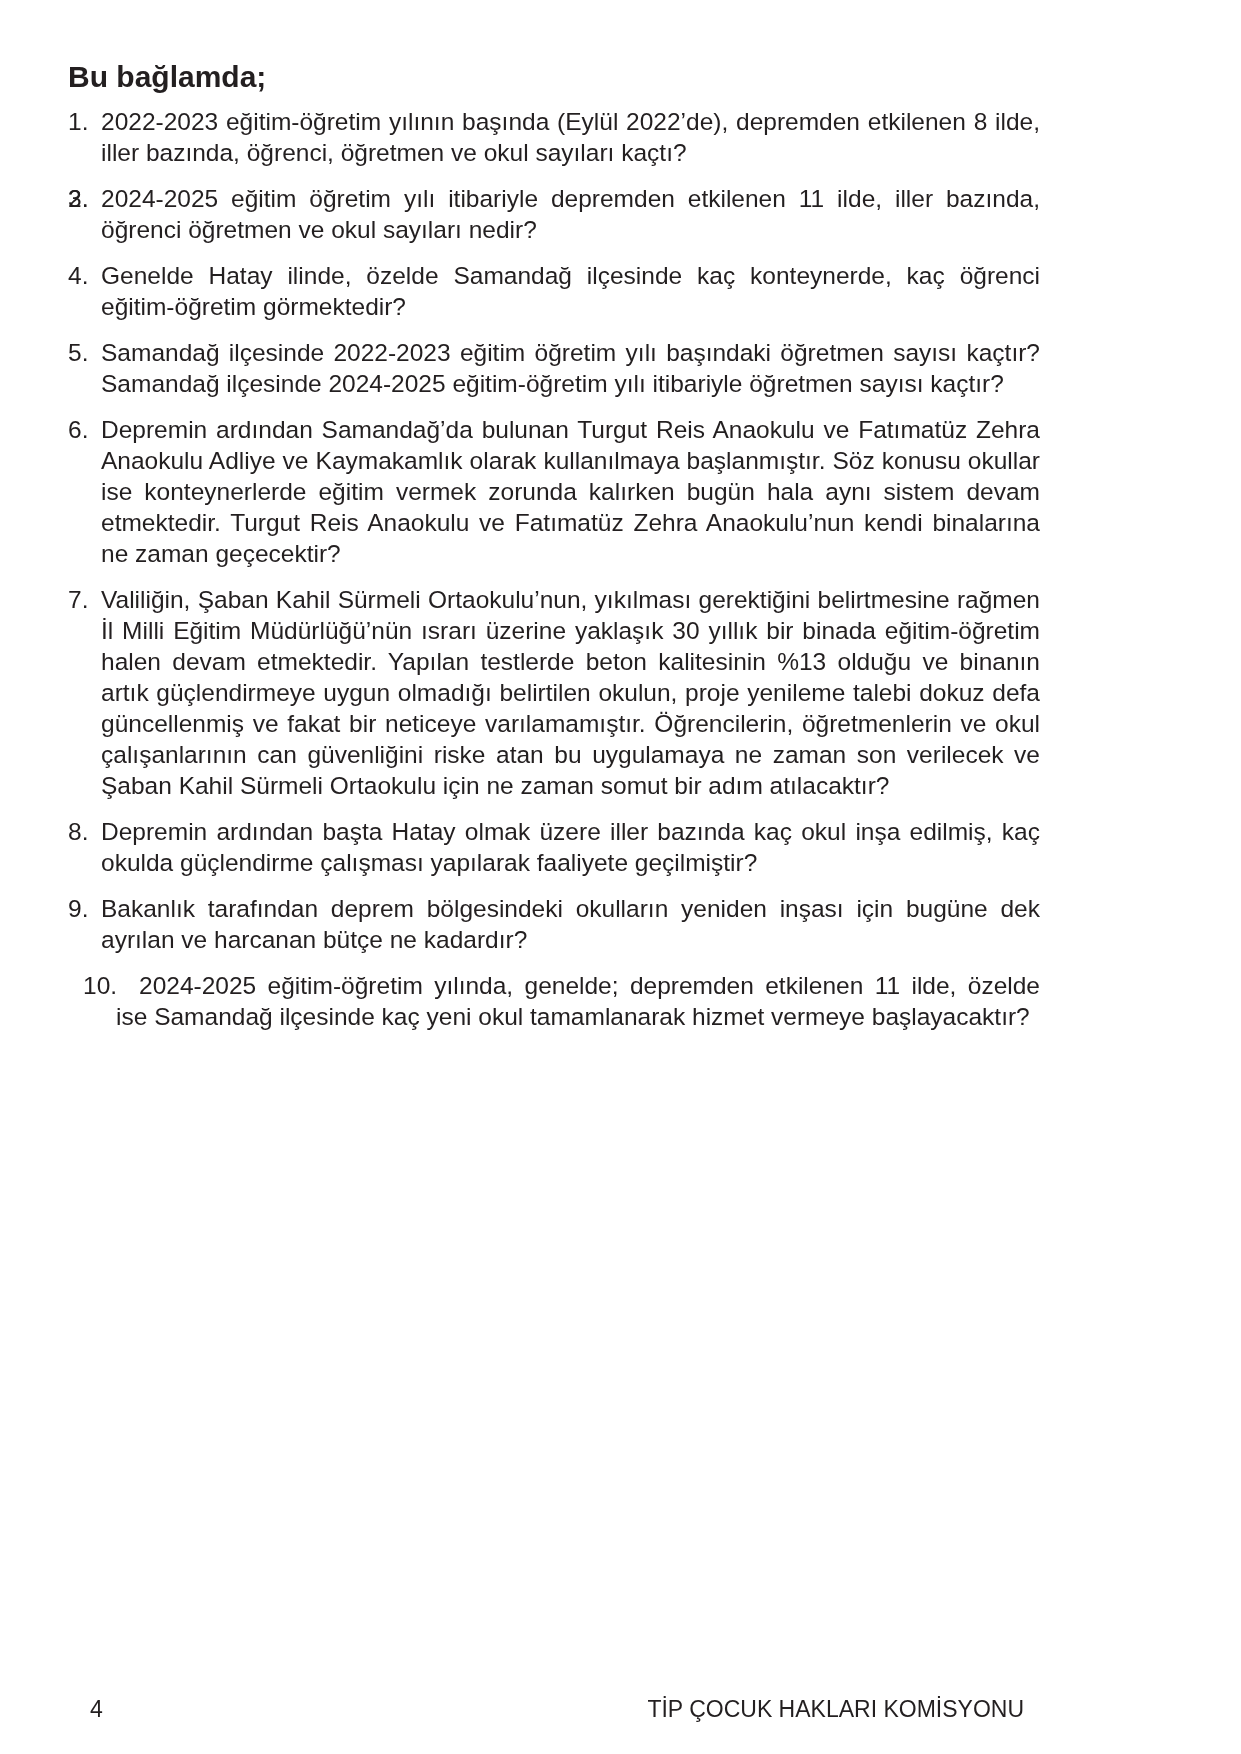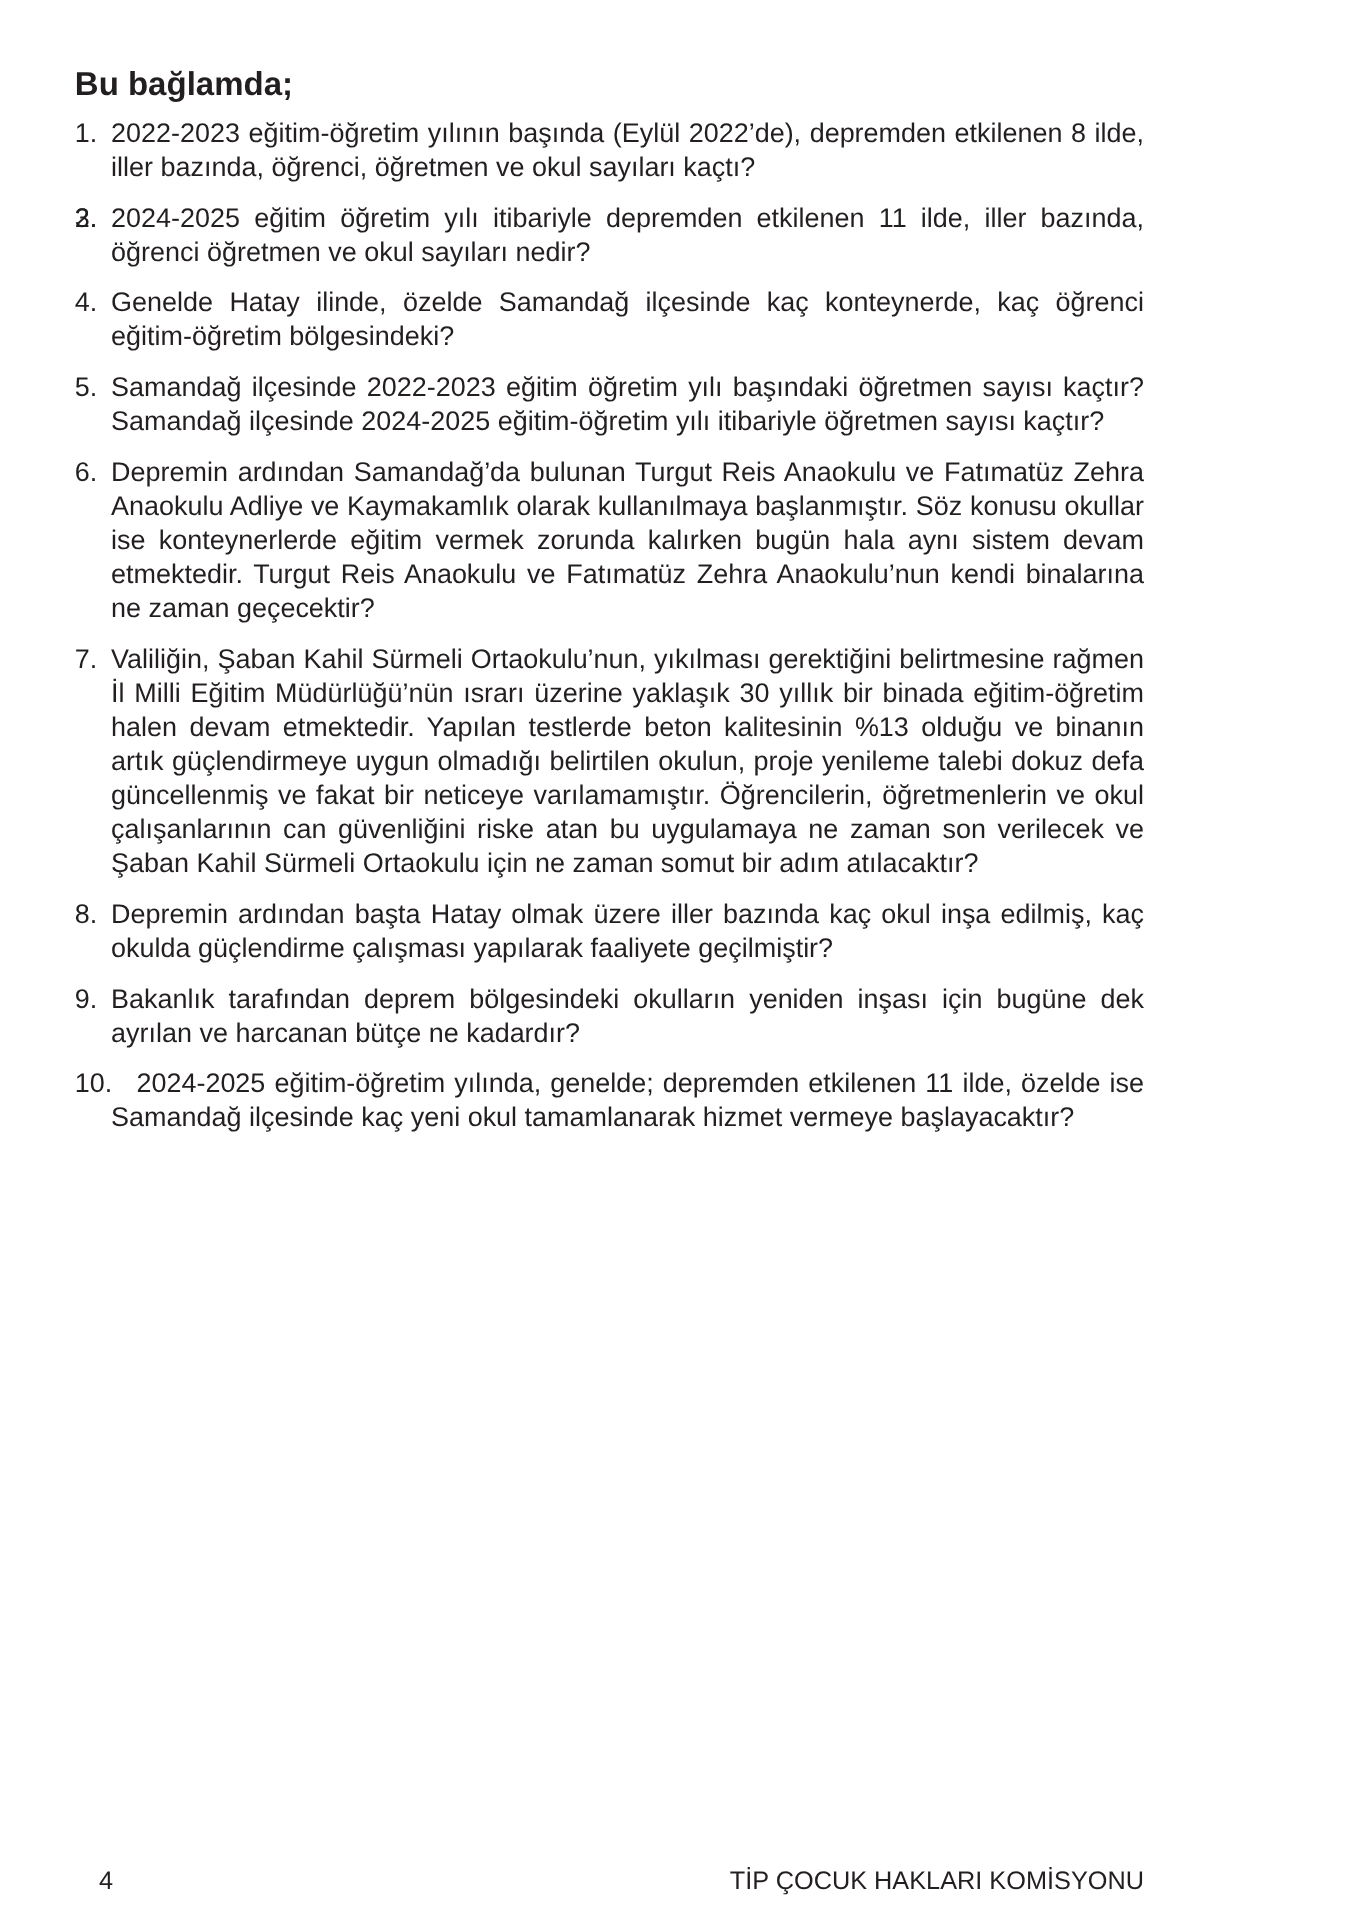--- a/index.html
+++ b/index.html
@@ -4,36 +4,36 @@
 <style>
   html, body { margin: 0; padding: 0; background: #ffffff; }
   body { width: 1241px; height: 1754px; position: relative; overflow: hidden;
          font-family: "Liberation Sans", "DejaVu Sans", sans-serif; color: #231f20; }
   .page { position: absolute; left: 68px; top: 60px; width: 972px; }
   .heading { font-weight: bold; font-size: 30px; line-height: 34px; margin: 0 0 12px 0; }
   ol.questions { list-style: none; margin: 0; padding: 0; }
   .q { position: relative; padding-left: 33px; font-size: 24.5px; line-height: 31px;
        text-align: justify; margin-bottom: 15px; }
   .q .num { position: absolute; left: 0; top: 0; }
-  .q.q10 { padding-left: 33px; text-indent: 0; }
+  .q.q10 { padding-left: 33px; text-indent: 0; margin-left: 15px; }
   .q.q10 .num { position: static; display: inline; margin-right: 22px; margin-left: -33px; }
   .footer-wrap { position: absolute; top: 1696px; left: 90px; width: 950px; height: 30px; font-size: 23px; }
   .footer-wrap .page-num { position: absolute; left: 0; top: 0; }
-  .footer-wrap .footer-title { position: absolute; right: 0; top: 0; white-space: nowrap; margin-left: 20px; }
+  .footer-wrap .footer-title { position: absolute; right: 16px; top: 0; white-space: nowrap; margin-left: 20px; }
 </style>
 </head>
 <body>
 
 <div class="page">
   <div class="heading">Bu bağlamda;</div>
   <ol class="questions">
     <li class="q"><span class="num">1.</span><span>2022-2023 eğitim-öğretim yılının başında (Eylül 2022’de), depremden etkilenen 8 ilde, iller bazında, öğrenci, öğretmen ve okul sayıları kaçtı?</span></li>
     <li class="q"><span class="num">2.</span></li>
     <li class="q"><span class="num">3.</span><span>2024-2025 eğitim öğretim yılı itibariyle depremden etkilenen 11 ilde, iller bazında, öğrenci öğretmen ve okul sayıları nedir?</span></li>
-    <li class="q"><span class="num">4.</span><span>Genelde Hatay ilinde, özelde Samandağ ilçesinde kaç konteynerde, kaç öğrenci eğitim-öğretim bölgesindeki?</span></li>
+    <li class="q"><span class="num">4.</span><span>Genelde Hatay ilinde, özelde Samandağ ilçesinde kaç konteynerde, kaç öğrenci eğitim-öğretim görmektedir?</span></li>
     <li class="q"><span class="num">5.</span><span>Samandağ ilçesinde 2022-2023 eğitim öğretim yılı başındaki öğretmen sayısı kaçtır? Samandağ ilçesinde 2024-2025 eğitim-öğretim yılı itibariyle öğretmen sayısı kaçtır?</span></li>
     <li class="q"><span class="num">6.</span><span>Depremin ardından Samandağ’da bulunan Turgut Reis Anaokulu ve Fatımatüz Zehra Anaokulu Adliye ve Kaymakamlık olarak kullanılmaya başlanmıştır. Söz konusu okullar ise konteynerlerde eğitim vermek zorunda kalırken bugün hala aynı sistem devam etmektedir. Turgut Reis Anaokulu ve Fatımatüz Zehra Anaokulu’nun kendi binalarına ne zaman geçecektir?</span></li>
     <li class="q"><span class="num">7.</span><span>Valiliğin, Şaban Kahil Sürmeli Ortaokulu’nun, yıkılması gerektiğini belirtmesine rağmen İl Milli Eğitim Müdürlüğü’nün ısrarı üzerine yaklaşık 30 yıllık bir binada eğitim-öğretim halen devam etmektedir. Yapılan testlerde beton kalitesinin %13 olduğu ve binanın artık güçlendirmeye uygun olmadığı belirtilen okulun, proje yenileme talebi dokuz defa güncellenmiş ve fakat bir neticeye varılamamıştır. Öğrencilerin, öğretmenlerin ve okul çalışanlarının can güvenliğini riske atan bu uygulamaya ne zaman son verilecek ve Şaban Kahil Sürmeli Ortaokulu için ne zaman somut bir adım atılacaktır?</span></li>
     <li class="q"><span class="num">8.</span><span>Depremin ardından başta Hatay olmak üzere iller bazında kaç okul inşa edilmiş, kaç okulda güçlendirme çalışması yapılarak faaliyete geçilmiştir?</span></li>
     <li class="q"><span class="num">9.</span><span>Bakanlık tarafından deprem bölgesindeki okulların yeniden inşası için bugüne dek ayrılan ve harcanan bütçe ne kadardır?</span></li>
     <li class="q q10"><span class="num">10.</span><span>2024-2025 eğitim-öğretim yılında, genelde; depremden etkilenen 11 ilde, özelde ise Samandağ ilçesinde kaç yeni okul tamamlanarak hizmet vermeye başlayacaktır?</span></li>
   </ol>
 </div>
 
 <div class="footer-wrap">

